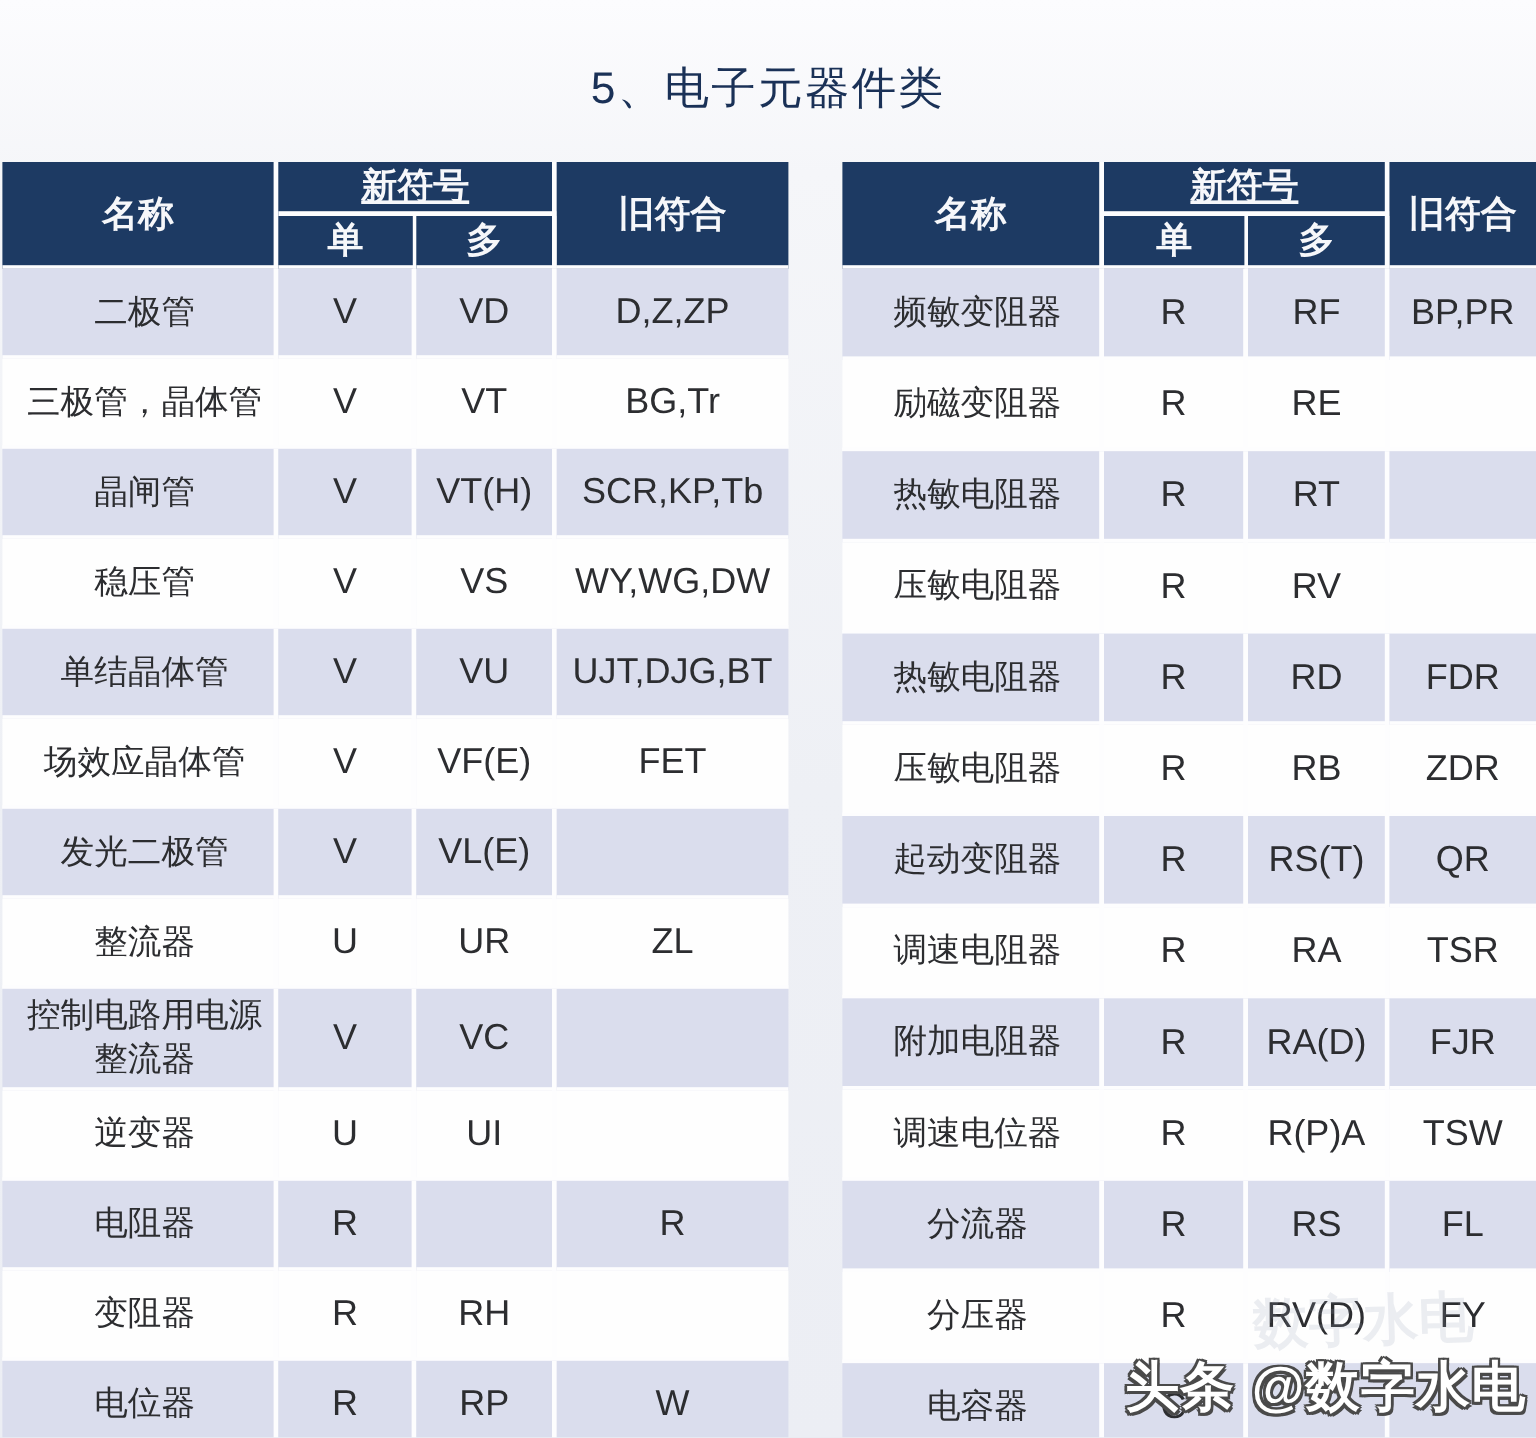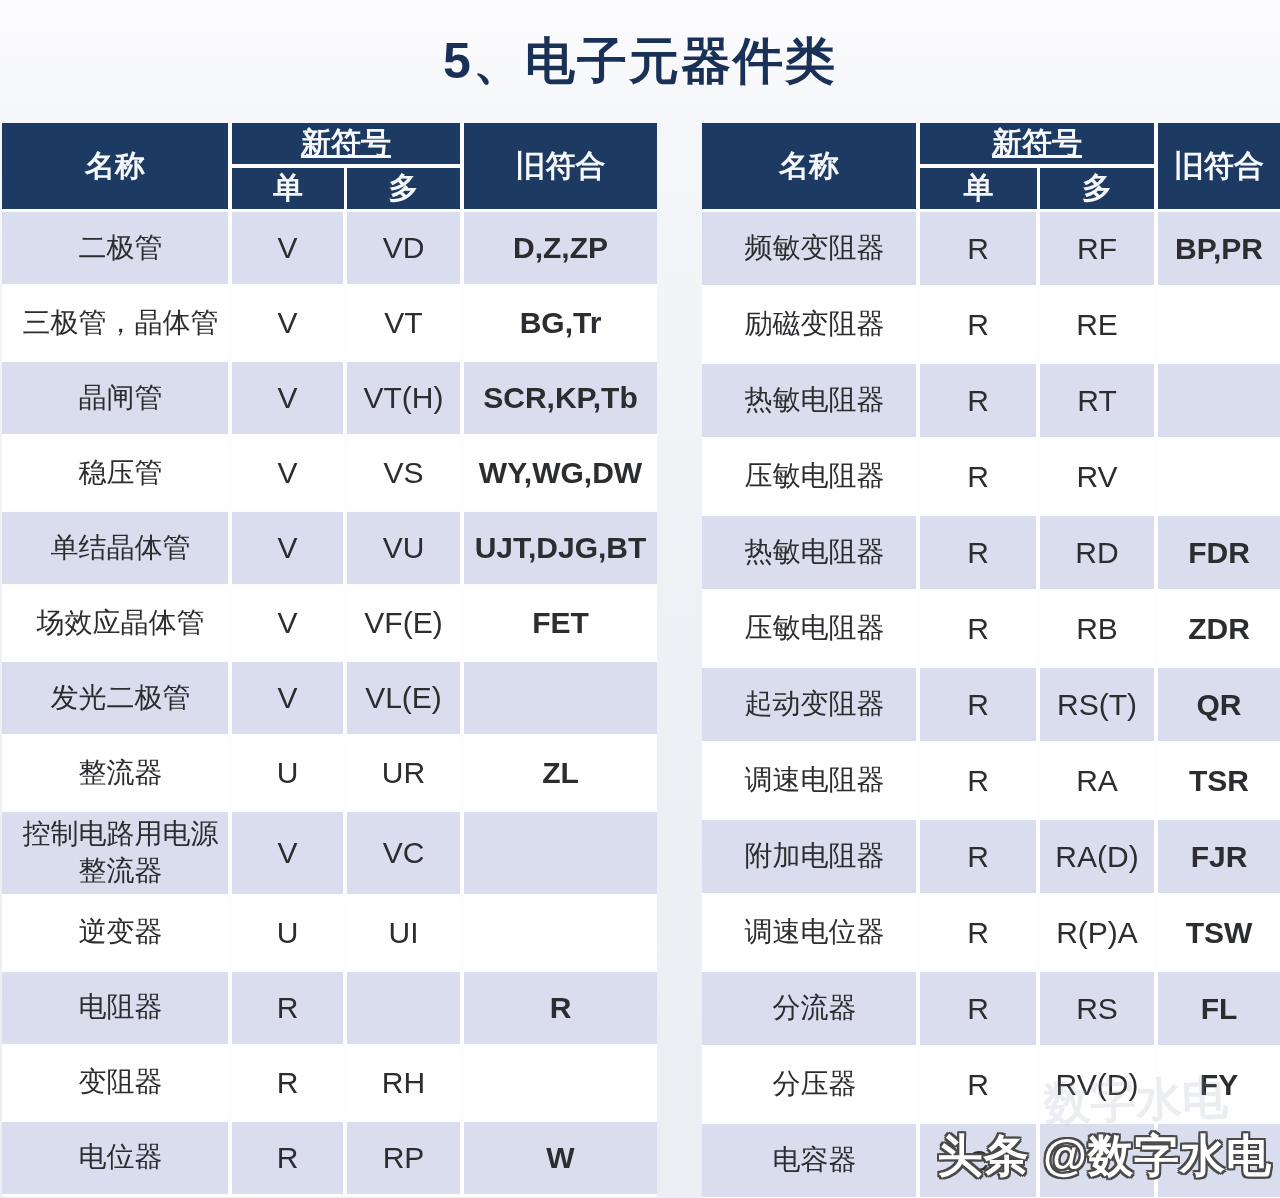--- a/index.html
+++ b/index.html
@@ -13,24 +13,25 @@
     margin: 0 auto;
     background: linear-gradient(180deg, #fcfcfe 0%, #f5f6f9 12%, #eef0f5 55%, #ecEEf4 100%);
     overflow: hidden;
   }
 
   .title {
     height: 123px;
     display: flex;
     align-items: center;
     justify-content: center;
-    font-size: 50px;
-    font-weight: 700;
+    font-size: 37px;
+    font-weight: 400;
     letter-spacing: 2px;
     color: #1a3157;
+    margin-top: 12px;
   }
 
   .tables {
     display: flex;
     padding-left: 2px;
     gap: 45px;
     align-items: flex-start;
   }
 
   table.sym-table {
@@ -62,21 +63,21 @@
     text-align: center;
     vertical-align: middle;
     color: #2c2d30;
     border-right: 4px solid #fdfdfe;
     border-bottom: 3px solid #fdfdfe;
     padding: 4px 6px;
     font-size: 30px;
     line-height: 1.32;
     overflow: hidden;
   }
-  td:last-child { border-right: none; font-weight: bold; }
+  td:last-child { border-right: none; }
   td.cell-name { font-size: 28px; padding-left: 17px; }
 
   .left-table  tbody td { height: 75px; }
   .right-table tbody td { height: 76px; }
 
   tbody tr:nth-child(odd)  td { background: #dadded; }
   tbody tr:nth-child(even) td { background: #fefefe; }
 
   .watermark {
     position: absolute;

